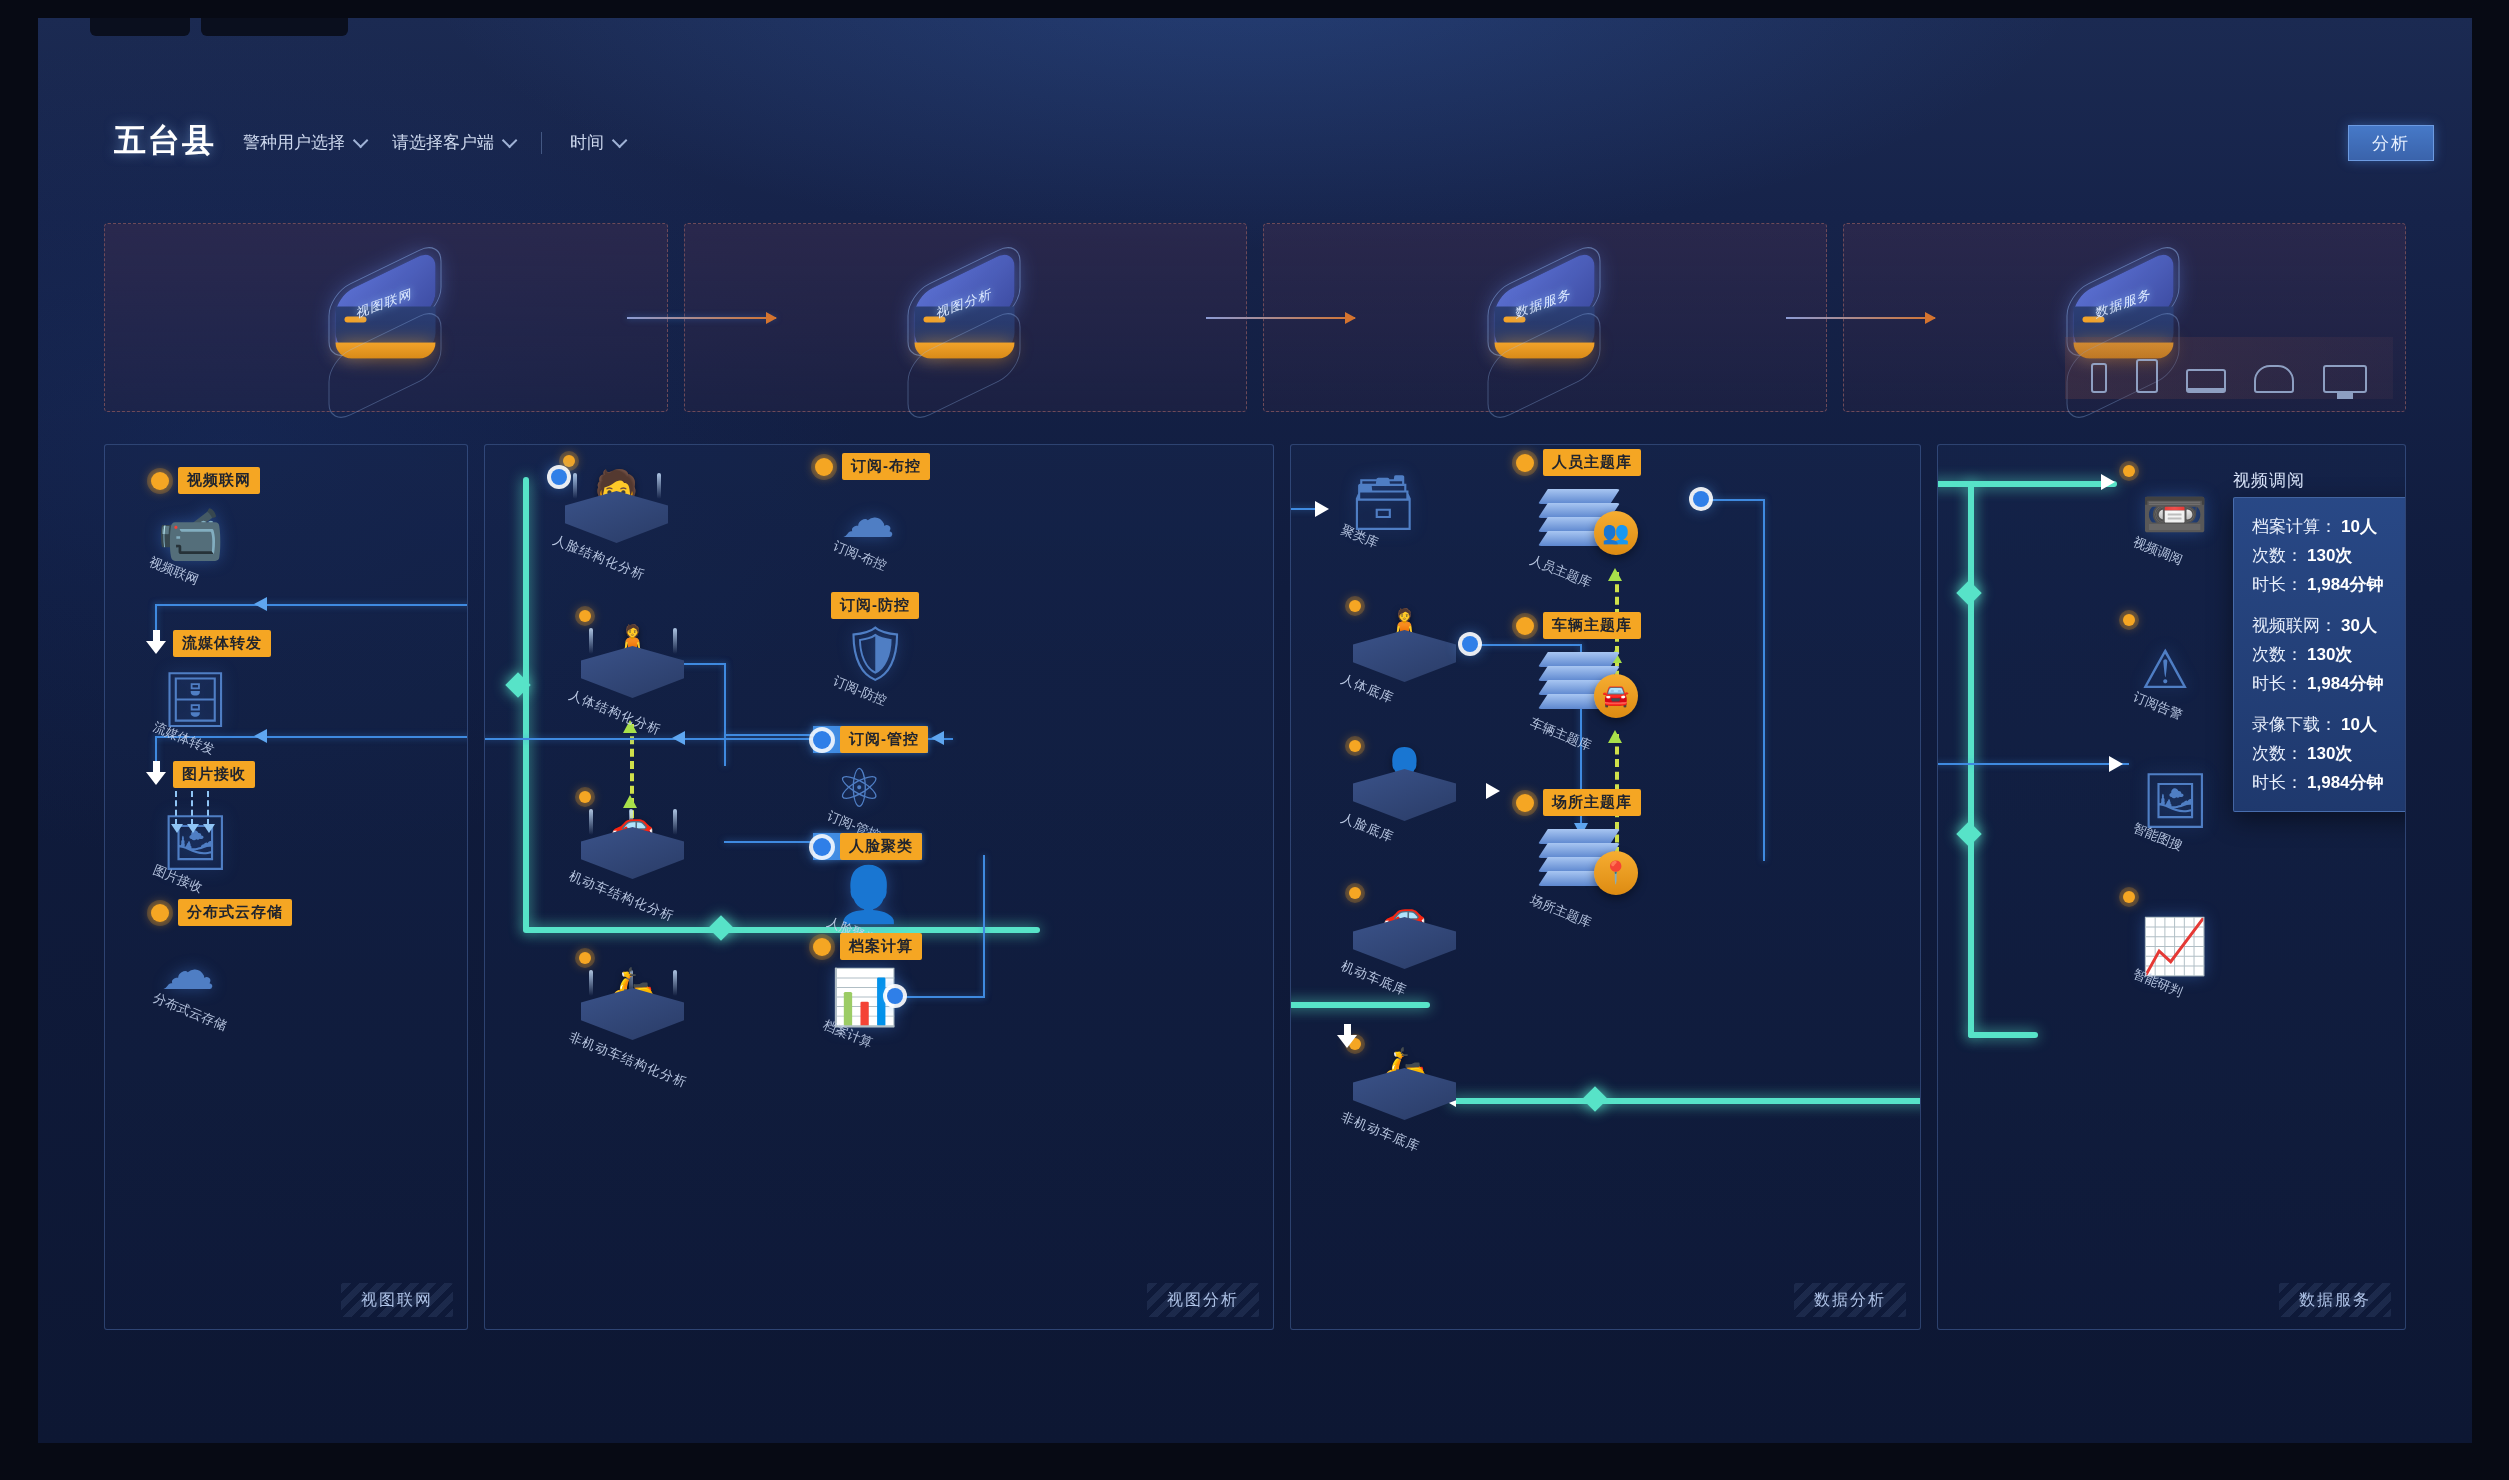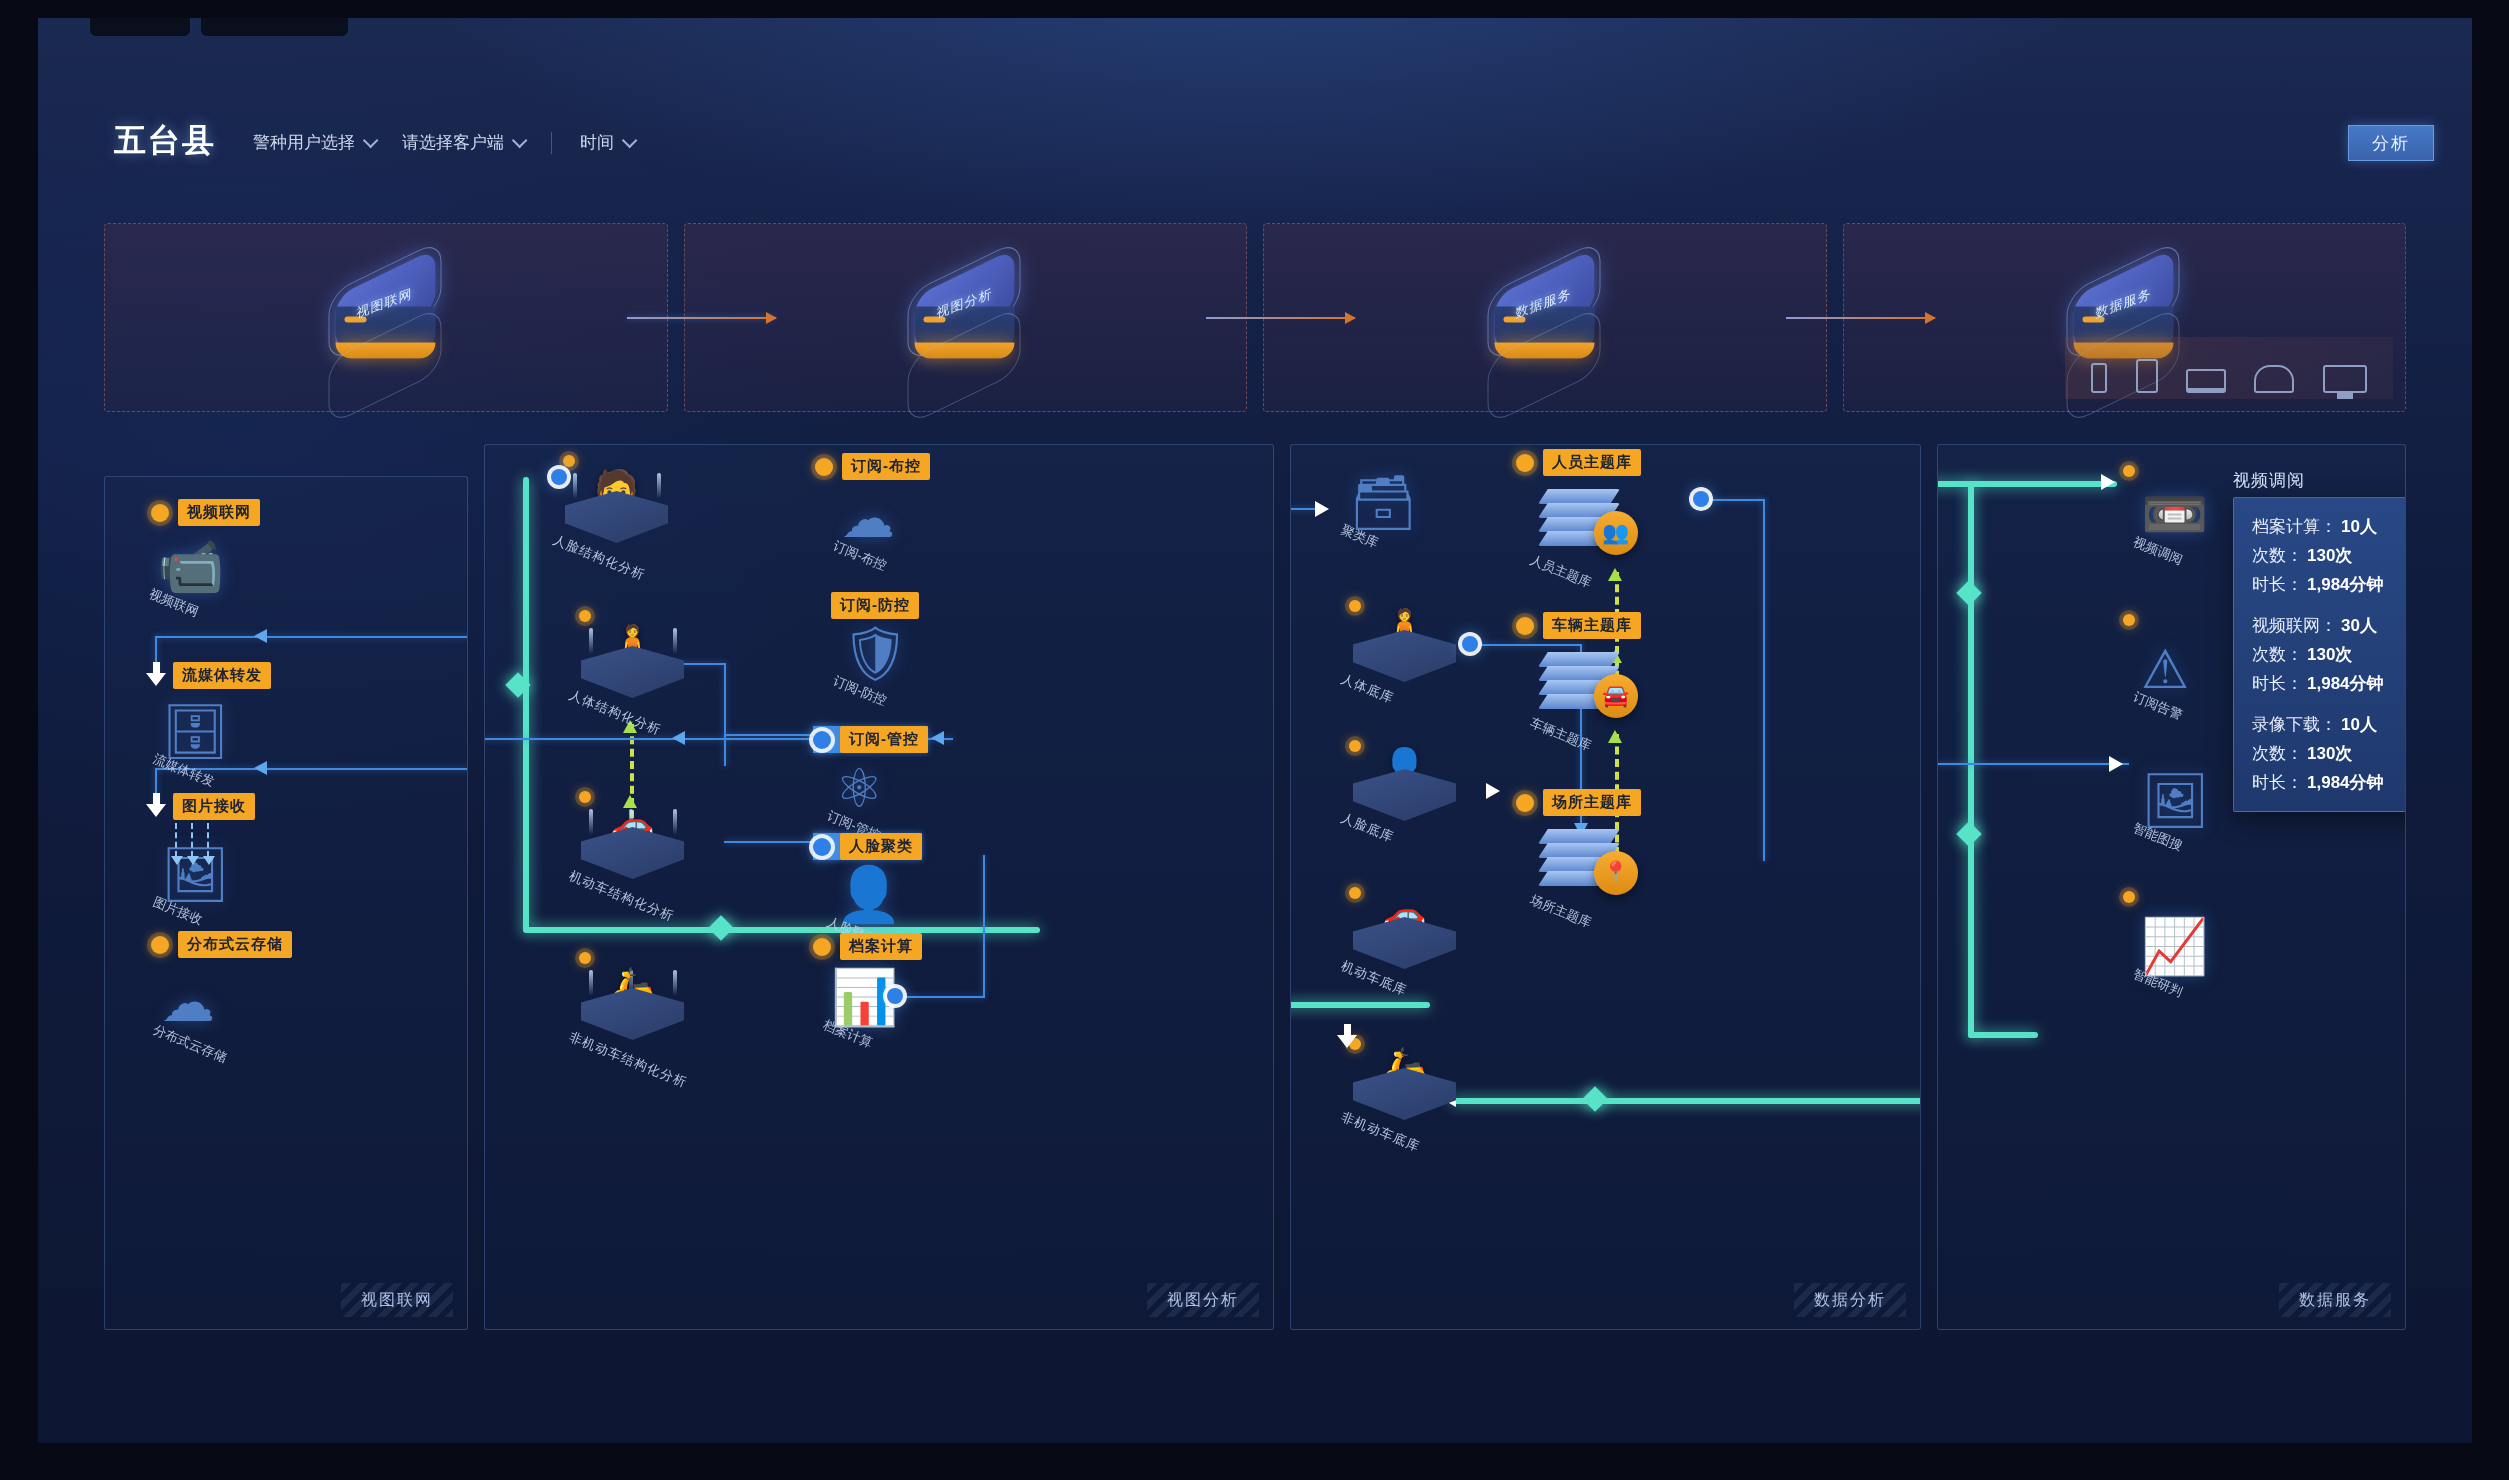--- a/index.html
+++ b/index.html
@@ -52,21 +52,21 @@
   }
   .hdr-underline{
     position:absolute;left:50%;top:88px;transform:translateX(-50%);
     width:92px;height:7px;border-radius:4px;background:#f4a425;
     box-shadow:0 0 16px rgba(244,164,37,.9),0 0 30px rgba(244,164,37,.55);
   }
   .county{
     position:absolute;left:76px;top:101px;font-size:32px;font-weight:700;color:#fff;letter-spacing:2px;
     text-shadow:0 0 12px rgba(150,200,255,.5);
   }
-  .filters{position:absolute;left:215px;top:113px;display:flex;align-items:center;gap:28px;}
+  .filters{position:absolute;left:205px;top:113px;display:flex;align-items:center;gap:28px;}
   .filter{display:flex;align-items:center;gap:8px;font-size:17px;color:#cdd8ee;cursor:pointer;white-space:nowrap;}
   .chev{display:inline-block;width:11px;height:11px;border-right:2px solid #9fb2d6;border-bottom:2px solid #9fb2d6;transform:rotate(45deg) translateY(-3px);}
   .vsep{width:1px;height:22px;background:rgba(150,180,230,.35);}
   .btn-analyze{
     position:absolute;right:38px;top:107px;width:86px;height:36px;
     background:linear-gradient(180deg,#4679c8,#3a63ab);
     border:1px solid #6c9ae0;color:#e8f1ff;font-size:17px;
     display:flex;align-items:center;justify-content:center;cursor:pointer;letter-spacing:2px;
     box-shadow:0 0 12px rgba(80,140,230,.45);
   }
@@ -123,21 +123,21 @@
   .dev.monitor{width:44px;height:28px;position:relative;}
   .dev.monitor:after{content:"";position:absolute;left:50%;bottom:-8px;transform:translateX(-50%);width:16px;height:6px;background:#9fb4d8;}
 
   
   .panels{position:absolute;left:66px;top:426px;width:2302px;height:886px;display:flex;gap:16px;}
   .panel{
     position:relative;border:1px solid rgba(90,125,190,.40);border-radius:3px;
     background:linear-gradient(180deg,rgba(22,38,78,.55),rgba(16,28,60,.55));
     overflow:hidden;
   }
-  .p1{width:364px;margin-top:32px;} .p2{width:790px;} .p3{width:631px;} .p4{flex:1;}
+  .p1{width:364px;} .p2{width:790px;} .p3{width:631px;} .p4{flex:1;}
   .panel-tag{
     position:absolute;right:14px;bottom:12px;height:34px;padding:0 20px;
     display:flex;align-items:center;font-size:16px;color:#aec2e6;letter-spacing:2px;
     background:repeating-linear-gradient(-45deg,rgba(120,150,200,.13) 0 6px,rgba(0,0,0,0) 6px 12px);
     border-radius:2px;
   }
   
   .chip{position:absolute;display:flex;align-items:center;gap:9px;z-index:5;white-space:nowrap;}
   .chip .dot{
     width:18px;height:18px;border-radius:50%;background:#f5a623;flex:none;

